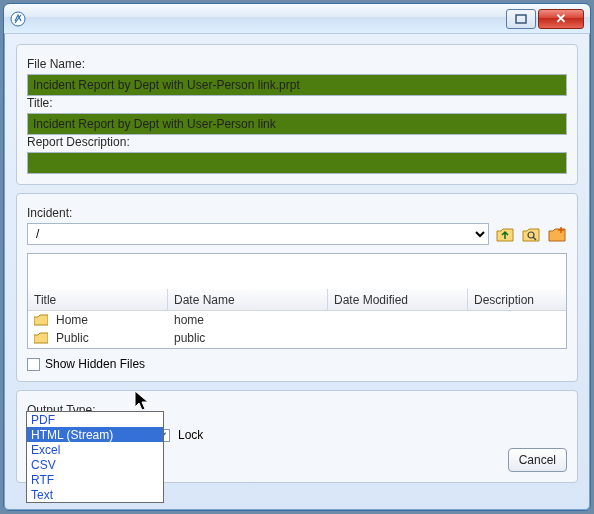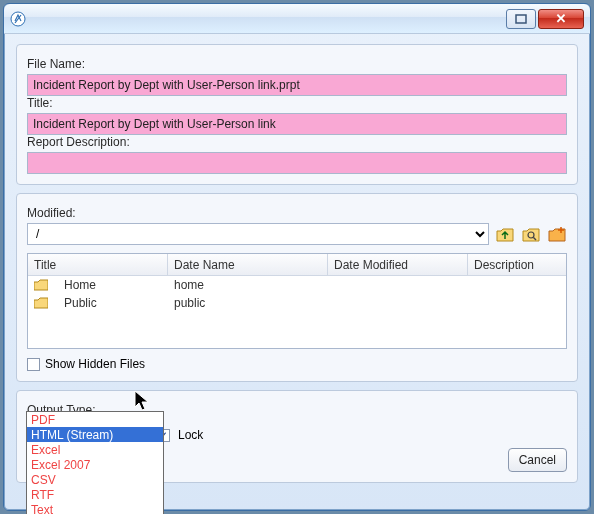--- a/index.html
+++ b/index.html
@@ -67,21 +67,21 @@
 }
 .field-label {
   color: #2a2a2a;
   margin-bottom: 3px;
 }
 .field-label:first-child { margin-top: 4px; }
 .text-input {
   width: 100%;
   height: 22px;
   border: 1px solid #a9b7cd;
-  background: #f9a8d4;
+  background: #4d7c0f;
   padding: 2px 5px;
   font-size: 12px;
   font-family: inherit;
   color: #222;
 }
 .loc-row {
   display: flex;
   align-items: center;
   gap: 6px;
   margin-bottom: 8px;
@@ -102,38 +102,39 @@
 .table-wrap {
   border: 1px solid #a9b7cd;
   background: #fff;
   height: 96px;
 }
 .table-header {
   display: flex;
   height: 22px;
   background: linear-gradient(to bottom, #fdfdfe, #ebeef4);
   border-bottom: 1px solid #cfd7e4;
+  margin-top: 35px;
 }
 .th {
   border-right: 1px solid #cfd7e4;
   padding: 3px 6px;
   color: #333;
   display: flex; align-items: center;
 }
 .th:last-child { border-right: none; }
 .th.c1 { width: 140px; }
 .th.c2 { width: 160px; }
 .th.c3 { width: 140px; }
 .th.c4 { flex: 1; }
 .table-body .tr {
   display: flex;
   height: 18px;
   align-items: center;
 }
-.td { padding: 17px 6px; color: #333; display: flex; align-items: center; gap: 16px; }
+.td { padding: 17px 6px; color: #333; display: flex; align-items: center; gap: 8px; }
 .td.c1 { width: 140px; }
 .td.c2 { width: 160px; }
 .td.c3 { width: 140px; }
 .td.c4 { flex: 1; }
 .folder-ic { width: 14px; height: 12px; }
 .chk-row {
   display: flex; align-items: center; gap: 5px;
   margin-top: 8px;
   text-align: center;
 }
@@ -193,21 +194,21 @@
   left: 22px;
   top: 407px;
   width: 138px;
   background: #fff;
   border: 1px solid #6a6a6a;
   z-index: 100;
 }
 .dropdown .dd-item {
   padding: 1px 4px;
   font-size: 12px;
-  color: #ef4444;
+  color: #1d4ed8;
   height: 15px;
   display: flex; align-items: center;
 }
 .dropdown .dd-item.sel {
   background: #3470d6;
   color: #fff;
 }
 .cursor {
   position: absolute;
   left: 130px; top: 386px;
@@ -242,21 +243,21 @@
     <div class="group">
       <div class="field-label">File Name:</div>
       <input class="text-input" value="Incident Report by Dept with User-Person link.prpt" style="">
       <div class="field-label">Title:</div>
       <input class="text-input" value="Incident Report by Dept with User-Person link" style="">
       <div class="field-label">Report Description:</div>
       <input class="text-input" value="" style="">
     </div>
 
     <div class="group">
-      <div class="field-label">Modified:</div>
+      <div class="field-label">Incident:</div>
       <div class="loc-row">
         <select class="loc-select">
           <option>/</option>
         </select>
         <span class="icon-btn">
           <svg width="18" height="16" viewBox="0 0 18 16">
             <path d="M1 5 L5 5 L7 3 L17 3 L17 15 L1 15 Z" fill="#f9d77a" stroke="#b58a1d"></path>
             <path d="M9 13 L9 7 M6 9 L9 6 L12 9" stroke="#0a6d18" stroke-width="1.5" fill="none"></path>
           </svg>
         </span>
@@ -328,21 +329,20 @@
         <button class="btn">OK</button>
         <button class="btn">Cancel</button>
       </div>
     </div>
   </div>
 
   <div class="dropdown">
     <div class="dd-item">PDF</div>
     <div class="dd-item sel">HTML (Stream)</div>
     <div class="dd-item">Excel</div>
-    <div class="dd-item">Excel 2007</div>
     <div class="dd-item">CSV</div>
     <div class="dd-item">RTF</div>
     <div class="dd-item">Text</div>
 
   </div>
 
   <div class="cursor">
     <svg width="22" height="24" viewBox="0 0 22 24">
       <path d="M1 1 L1 17 L5 13 L8 20 L11 19 L8 12 L14 12 Z" fill="#000" stroke="#fff" stroke-width="1"></path>
     </svg>

